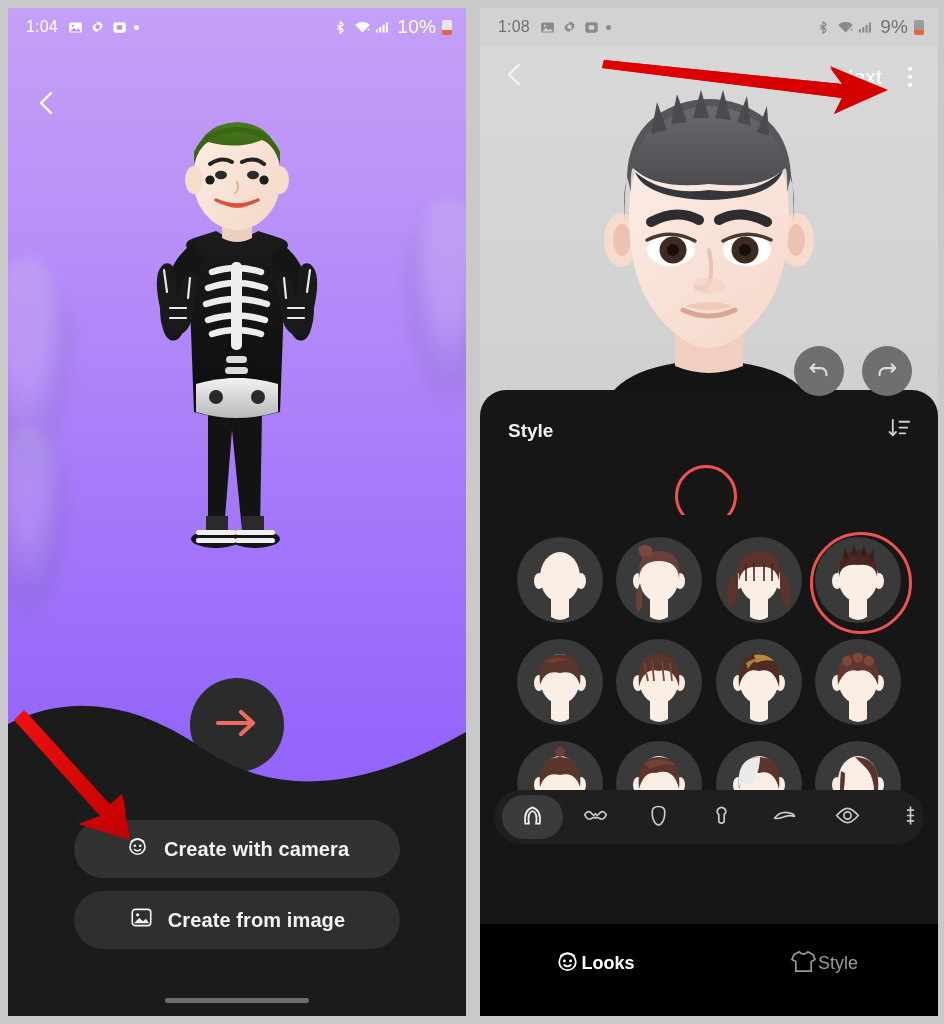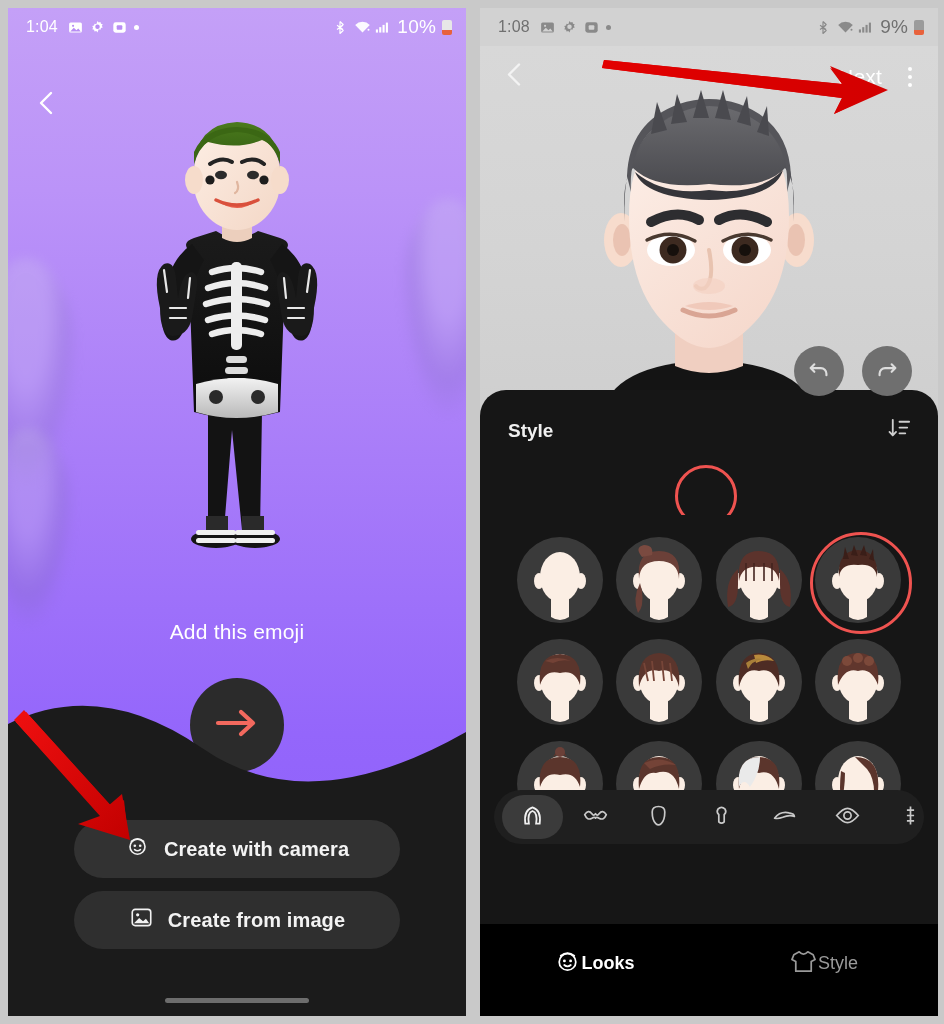--- a/index.html
+++ b/index.html
@@ -338,21 +338,20 @@
         <circle cx="98" cy="68" r="4.6" fill="#1d1d1d"></circle>
         <circle cx="152" cy="68" r="4.6" fill="#1d1d1d"></circle>
 
         <path d="M125 70 Q128 78 123 81" stroke="#e0b69f" stroke-width="2.2" fill="none" stroke-linecap="round"></path>
 
         <path d="M104 88 Q125 104 146 88 Q125 96 104 88 Z" fill="#e8604d"></path>
         <path d="M104 88 Q125 98 146 88" stroke="#d9503c" stroke-width="3.4" fill="none" stroke-linecap="round"></path>
       </svg>
     </div>
 
-    <div class="addemoji">Add this emoji</div>
 
     <div class="nextfab">
       <span>
         <svg viewBox="0 0 46 34" width="46" height="34">
             <path d="M4 17 H38 M27 6 L39 17 L27 28" stroke="#f2695e" stroke-width="4.2" fill="none" stroke-linecap="round" stroke-linejoin="round"></path>
           </svg>
       </span>
     </div>
 
     <div class="wave">

